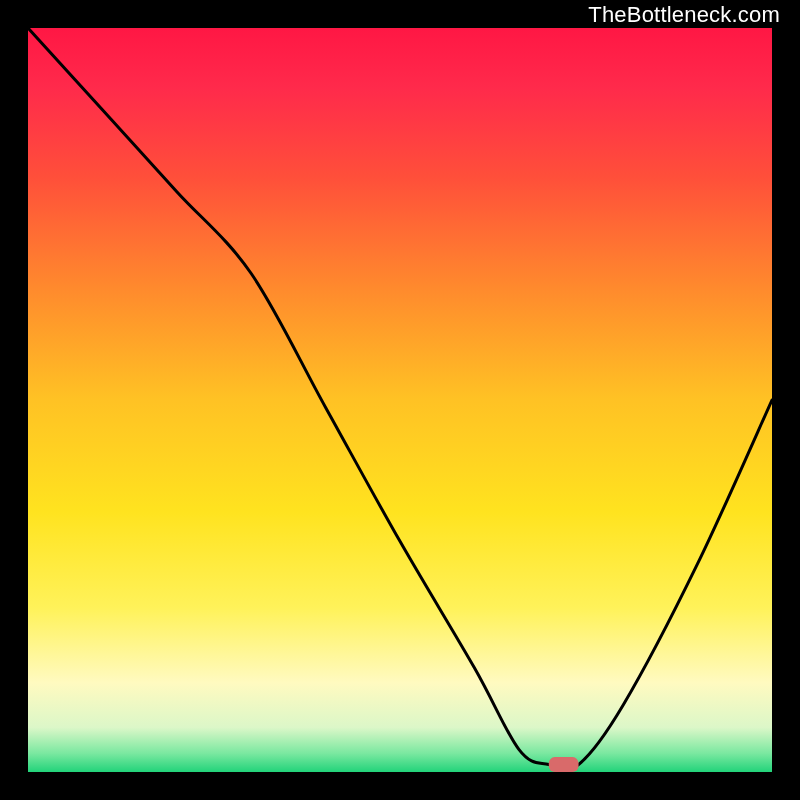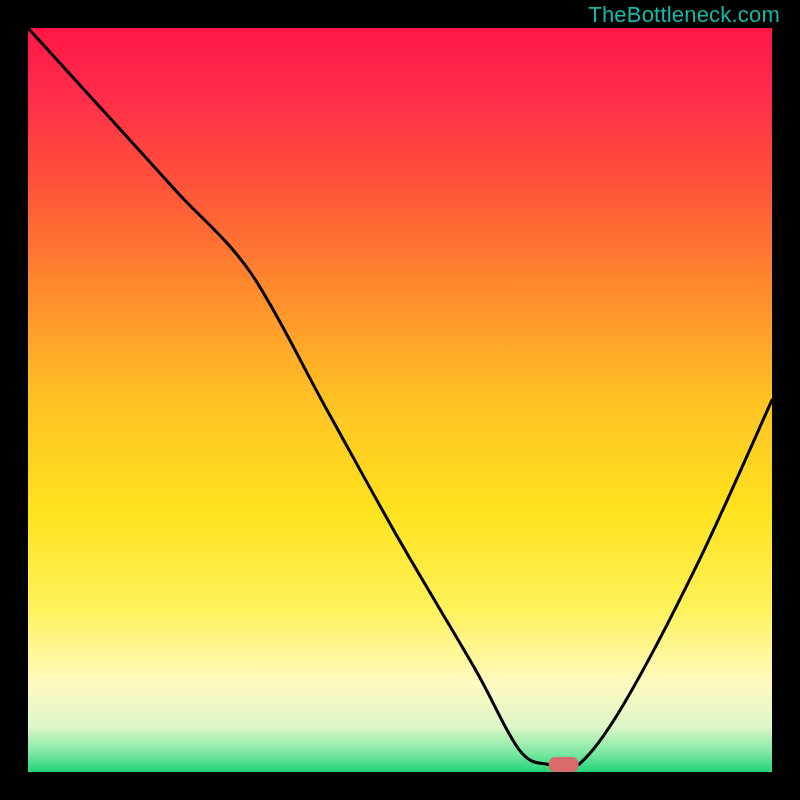--- a/index.html
+++ b/index.html
@@ -14,21 +14,21 @@
   .frame {
     position: relative;
     width: 800px;
     height: 800px;
     background: #000;
   }
   .watermark {
     position: absolute;
     top: 2px;
     right: 20px;
-    color: #14b8a6;
+    color: #ffffff;
     font-size: 22px;
     font-weight: 500;
     letter-spacing: 0.2px;
     user-select: none;
   }
   .plot {
     position: absolute;
     left: 28px;
     top: 28px;
     width: 744px;

